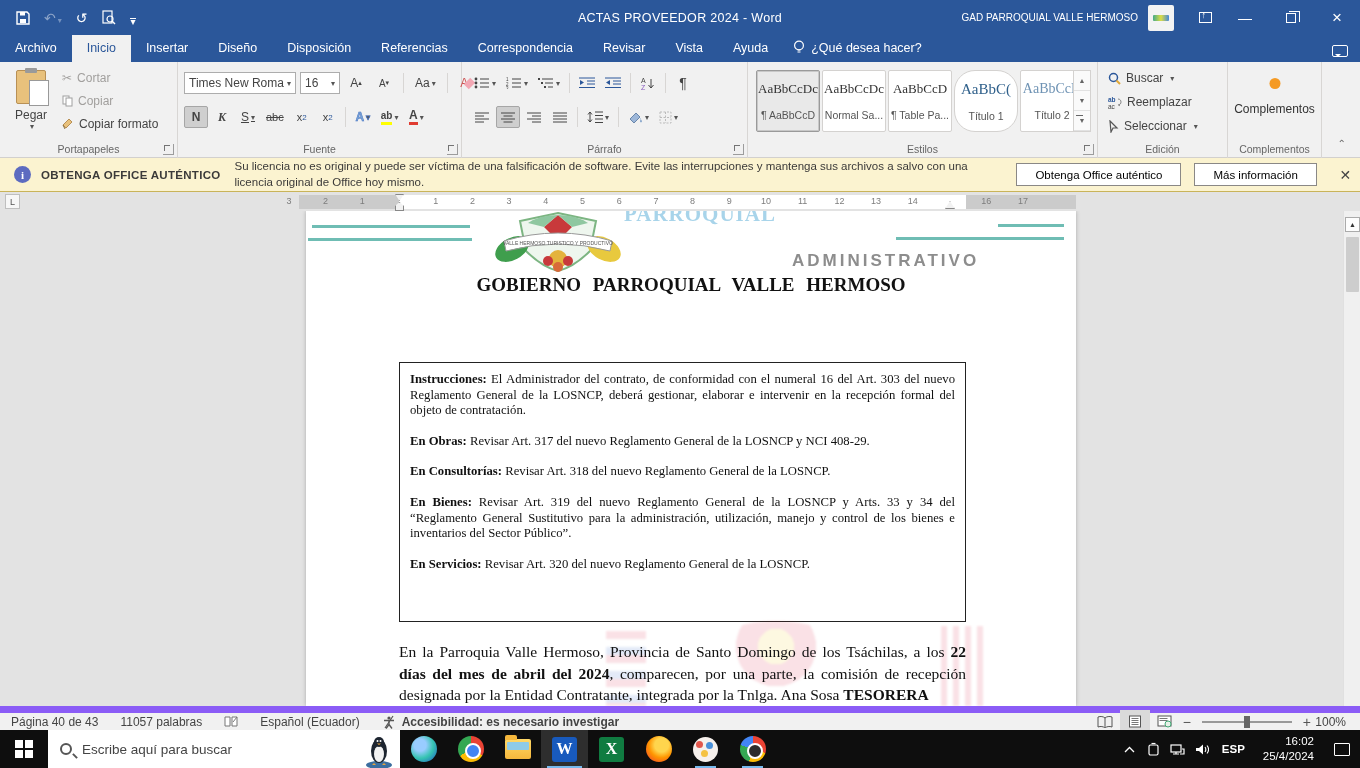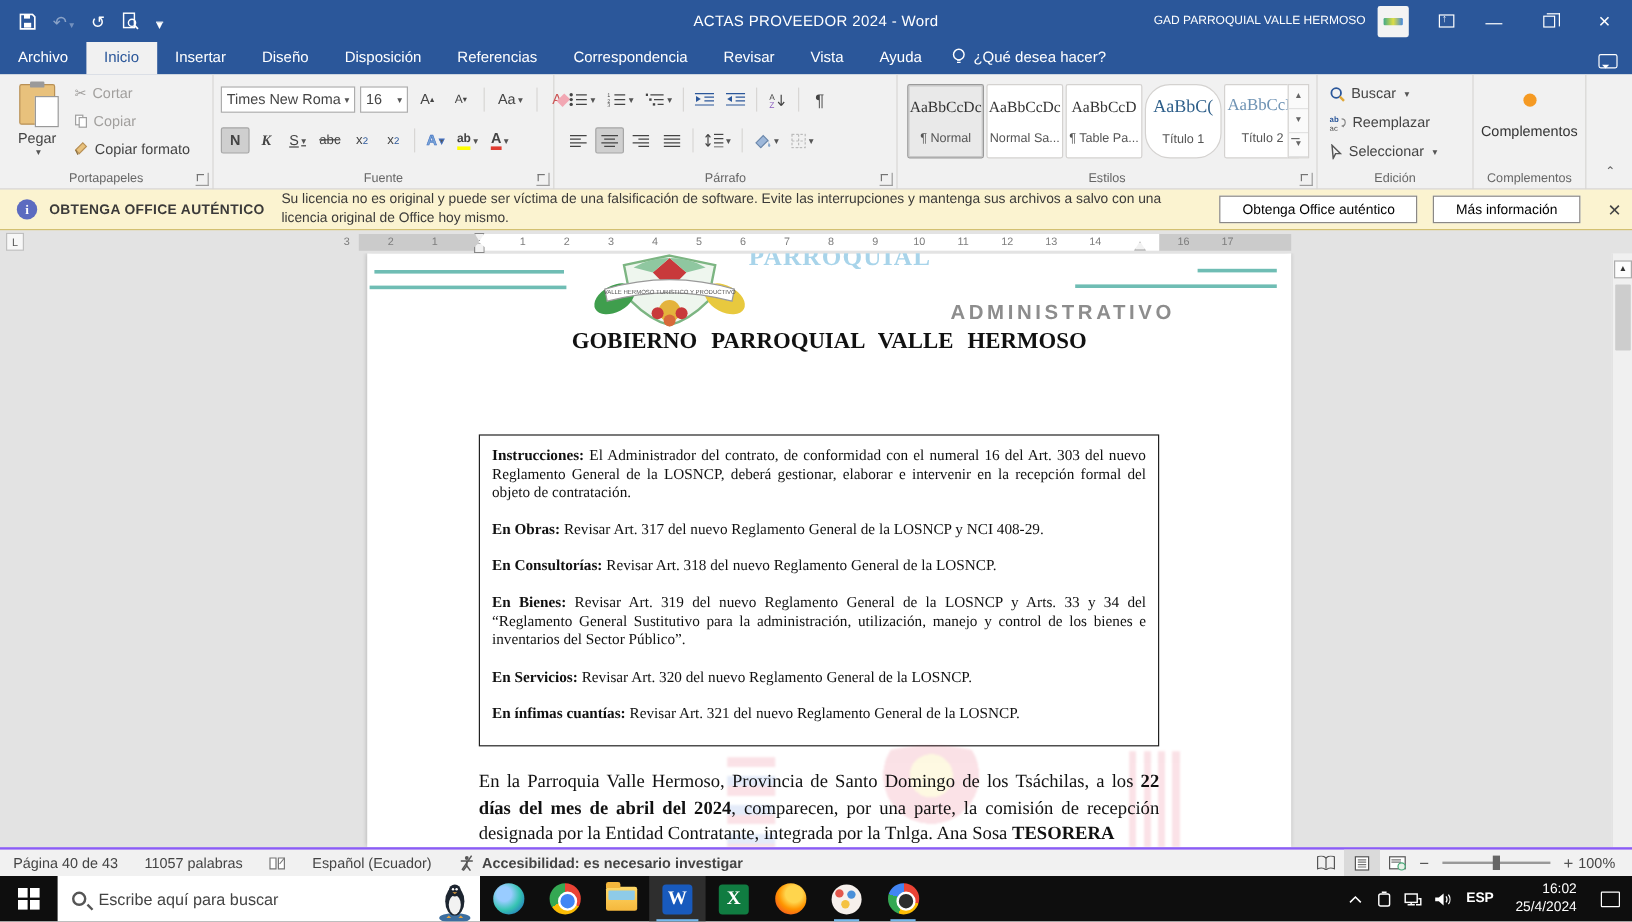--- a/index.html
+++ b/index.html
@@ -107,21 +107,21 @@
   .bodytext { position:absolute; left:93px; top:430px; width:567px; font-size:15.5px; line-height:21.5px; text-align:justify; }
   .watermark { position:absolute; left:240px; top:400px; width:460px; height:95px; opacity:.13; filter:blur(1px); pointer-events:none; }
   .watermark .w1 { position:absolute; left:150px; top:10px; width:160px; height:85px; background:radial-gradient(circle at 50% 30%, #f5d020 0 18px, #d24 18px 40px, #fff 40px); border-radius:50% 50% 0 0; }
   .watermark .w2 { position:absolute; left:60px; top:20px; width:40px; height:75px; background:repeating-linear-gradient(180deg,#d24 0 8px,#fff 8px 16px,#36c 16px 24px); }
   .watermark .w3 { position:absolute; right:20px; top:15px; width:45px; height:80px; background:repeating-linear-gradient(90deg,#d24 0 6px,#fff 6px 12px); }
   .vscroll { position:absolute; right:0; top:0; width:17px; height:495px; background:#f0f0f0; border-left:1px solid #e0e0e0; }
   .vs-btn { position:absolute; left:1px; top:6px; width:15px; height:15px; background:#fdfdfd; border:1px solid #ababab; color:#333; font-size:7px; text-align:center; line-height:14px; }
   .vs-thumb { position:absolute; left:2px; top:26px; width:13px; height:55px; background:#cdcdcd; border-radius:1px; }
 
   
-  .statusbar { position:absolute; left:0; top:706px; width:1360px; height:24px; background:#f1f1f1; border-top:2px solid #8b5cf6; display:flex; align-items:center; font-size:12px; color:#444; }
+  .statusbar { position:absolute; left:0; top:706px; width:1360px; height:24px; background:#f1f1f1; border-top:7px solid #8b5cf6; display:flex; align-items:center; font-size:12px; color:#444; }
   .sb-item { padding:0 11px; display:flex; align-items:center; gap:5px; }
   .sb-right { margin-left:auto; display:flex; align-items:center; }
   .viewbtn { width:30px; height:23px; display:flex; align-items:center; justify-content:center; }
   .viewbtn.sel { background:#dadada; }
   .zoom-track { width:90px; height:2px; background:#999; margin:0 8px; position:relative; }
   .zoom-thumb { position:absolute; left:42px; top:-5px; width:6px; height:12px; background:#666; }
   .zoomsign { font-size:14px; color:#555; padding:0 3px; }
   .zoompct { width:46px; text-align:right; padding-right:14px; }
 
   
@@ -390,21 +390,21 @@
         </span>
     </div>
     <div class="grp-label">Párrafo</div>
     <span class="launcher"></span>
   </div>
 
   <div class="grp styles-grp">
     <div id="stylegallery">
         <div class="stylecard selected" style="left: 8px;">
           <div class="prev" style="color: rgb(51, 51, 51); font-size: 13px;">AaBbCcDc</div>
-          <div class="sname">¶ Normal</div>
+          <div class="sname">¶ AaBbCcD</div>
         </div>
         <div class="stylecard" style="left: 74px;">
           <div class="prev" style="color: rgb(51, 51, 51); font-size: 13px;">AaBbCcDc</div>
           <div class="sname">Normal Sa...</div>
         </div>
         <div class="stylecard" style="left: 140px;">
           <div class="prev" style="color: rgb(51, 51, 51); font-size: 13px;">AaBbCcD</div>
           <div class="sname">¶ Table Pa...</div>
         </div>
         <div class="stylecard" style="left: 206px; border-radius: 21px;">
@@ -529,21 +529,20 @@
     <div class="brand-admin">ADMINISTRATIVO</div>
 
     <div class="doc-title" style="top:63px">GOBIERNO PARROQUIAL VALLE HERMOSO</div>
 
     <div class="instr-box" id="instrbox">
         <p><b>Instrucciones:</b> El Administrador del contrato, de conformidad con el numeral 16 del Art. 303 del nuevo Reglamento General de la LOSNCP,  deberá gestionar, elaborar e intervenir  en la recepción formal del objeto de contratación.</p>
         <p><b>En Obras:</b> Revisar Art. 317 del nuevo Reglamento General de la LOSNCP  y NCI 408-29.</p>
         <p><b>En Consultorías:</b> Revisar Art. 318 del nuevo Reglamento General de la LOSNCP.</p>
         <p><b>En Bienes:</b> Revisar Art. 319 del nuevo Reglamento General de la LOSNCP y Arts. 33 y 34 del “Reglamento General Sustitutivo para la administración, utilización, manejo y control de los bienes e inventarios del Sector Público”.</p>
         <p><b>En Servicios:</b> Revisar Art. 320 del nuevo Reglamento General de la LOSNCP.</p>
-        <p><b>En ínfimas cuantías:</b> Revisar Art. 321 del nuevo Reglamento General de la LOSNCP.</p>
       </div>
 
     <div class="watermark">
         <span class="w1"></span>
         <span class="w2"></span>
         <span class="w3"></span>
       </div>
     <div class="bodytext" id="bodytext"><span>En la Parroquia Valle Hermoso, Provincia de Santo Domingo de los Tsáchilas,  a los </span><b>22 días del mes de abril del 2024</b><span>, comparecen, por una parte, la comisión  de recepción designada por la Entidad Contratante, integrada por la Tnlga.  Ana Sosa </span><b>TESORERA</b></div>
   </div>
 

